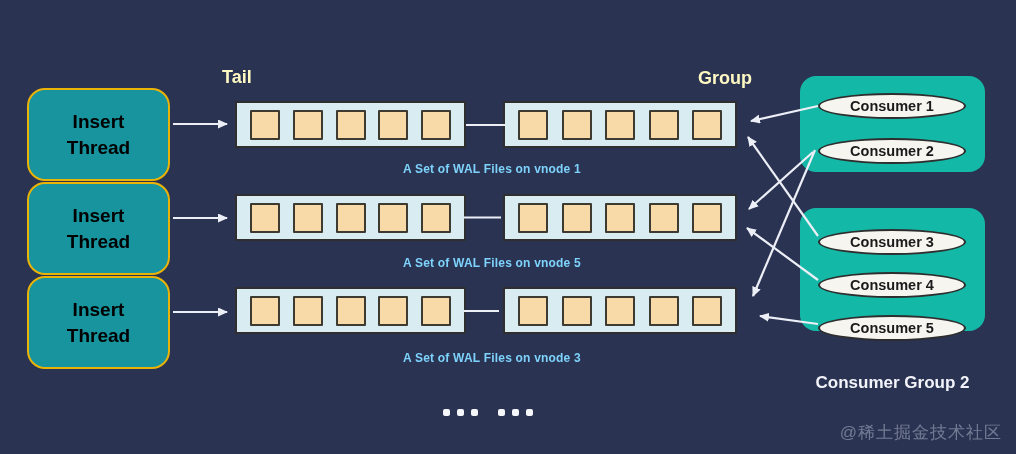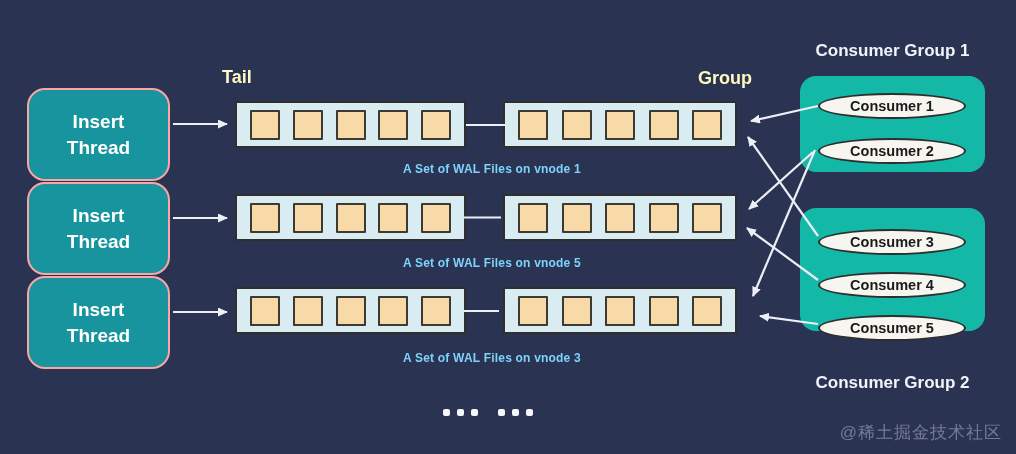--- a/index.html
+++ b/index.html
@@ -5,23 +5,23 @@
   html,body{margin:0;padding:0;background:#1d2336;}
   .canvas{
     position:relative;width:1016px;height:454px;margin:0 auto;
     background:#2b3352;overflow:hidden;
     font-family:"Liberation Sans", sans-serif;
   }
   svg.arrow-layer{position:absolute;left:0;top:0;width:1016px;height:454px;z-index:5;pointer-events:none;}
 
   .insert-box{
     position:absolute;left:27px;width:143px;height:93px;
-    background:#17949d;border:2px solid #fca5a5;border-radius:18px;
+    background:#17949d;border:2px solid #eab308;border-radius:18px;
     display:flex;align-items:center;justify-content:center;
-    color:#ffffff;font-size:19px;font-weight:600;line-height:1.32;
+    color:#000000;font-size:19px;font-weight:600;line-height:1.32;
     text-align:center;white-space:pre-line;z-index:2;box-sizing:border-box;
   }
   .insert-box.t1{top:88px;}
   .insert-box.t2{top:182px;}
   .insert-box.t3{top:276px;}
 
   .end-label{
     position:absolute;color:#fef9c3;font-size:18px;font-weight:600;z-index:2;text-align:right;
   }
   .tail{left:222px;top:67px;}
@@ -165,21 +165,20 @@
   </div>
   <div class="wal-seg right segR r3">
     <div class="wal-cell"></div>
       <div class="wal-cell"></div>
       <div class="wal-cell"></div>
       <div class="wal-cell"></div>
       <div class="wal-cell"></div>
   </div>
   <div class="row-caption cap3">A Set of WAL Files on vnode 3</div>
 
-  <div class="group-title gt1">Consumer Group 1</div>
   <div class="group-box gb1">
     <div class="consumer c-a">Consumer 1</div>
     <div class="consumer c-b">Consumer 2</div>
   </div>
 
   <div class="group-box gb2">
     <div class="consumer c-c">Consumer 3</div>
     <div class="consumer c-d">Consumer 4</div>
     <div class="consumer c-e">Consumer 5</div>
   </div>

